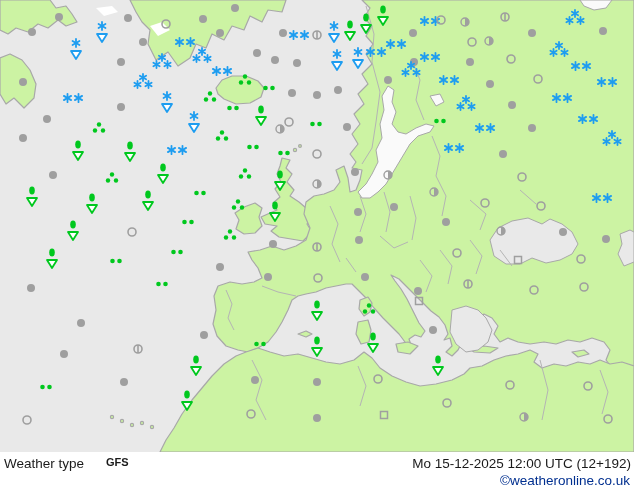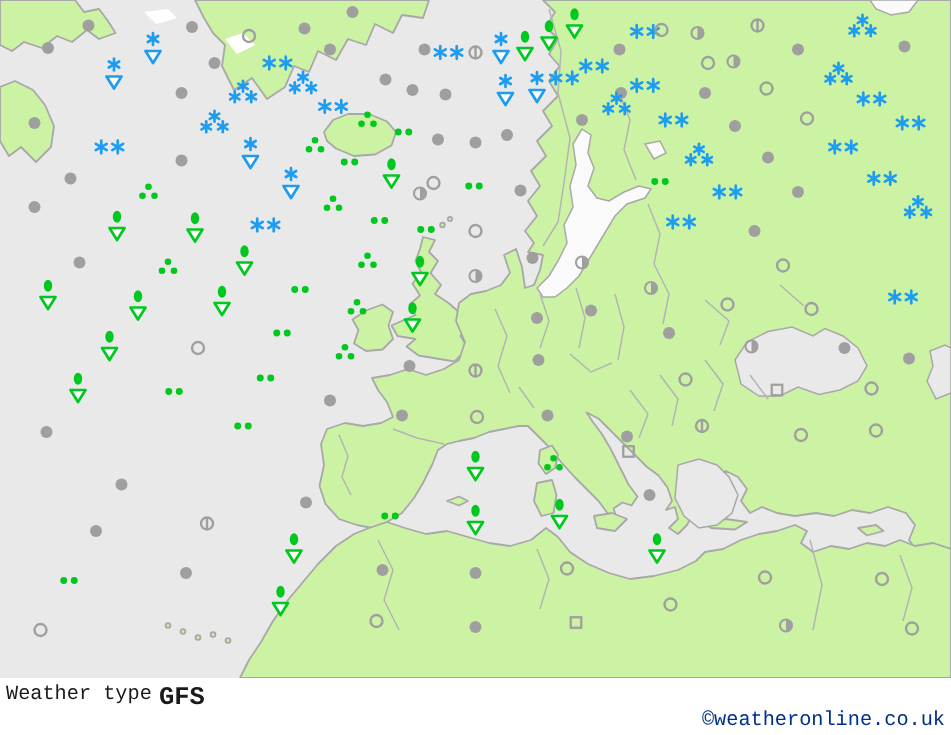--- a/index.html
+++ b/index.html
@@ -1,22 +1,22 @@
 <!DOCTYPE html>
 <html><head>
 <meta charset="utf-8">
 <style>
   html,body{margin:0;padding:0;background:#fff;}
   .screen{position:relative;width:634px;height:490px;background:#ffffff;overflow:hidden;
-          font-family:Liberation Mono, monospace;}
+          font-family:Liberation Sans, sans-serif;}
   .mapwrap{position:absolute;left:0;top:0;width:634px;height:452px;}
   svg{display:block;}
   .caption{position:absolute;left:0;top:452px;width:634px;height:38px;background:#ffffff;}
   .cap-label{position:absolute;left:4px;top:4px;font-size:13.5px;color:#1a1a1a;letter-spacing:0px;}
-  .cap-model{position:absolute;left:106px;top:4px;font-size:17px;color:#1a1a1a;font-weight:bold;}
+  .cap-model{position:absolute;left:106px;top:4px;font-size:11px;color:#1a1a1a;font-weight:bold;}
   .cap-date{position:absolute;right:3px;top:4px;font-size:13.5px;color:#1a1a1a;}
   .cap-copy{position:absolute;right:4px;top:21px;font-size:13.5px;color:#002f8f;}
 </style>
 </head>
 <body>
 
 <div class="screen">
   <div class="mapwrap">
     <svg id="map" width="634" height="452" viewBox="0 0 634 452">
 
@@ -822,15 +822,16 @@
           <g transform="translate(608,419)">
             <circle cx="0" cy="0" r="4" fill="none" stroke="#9f9f9f" stroke-width="1.6"></circle>
           </g>
         </g>
     </svg>
   </div>
 
   <div class="caption">
     <span class="cap-label">Weather type</span>
     <span class="cap-model">GFS</span>
+    <span class="cap-date">Mo 15-12-2025 12:00 UTC (12+192)</span>
     <span class="cap-copy">©weatheronline.co.uk</span>
   </div>
 </div>
 
 </body></html>

